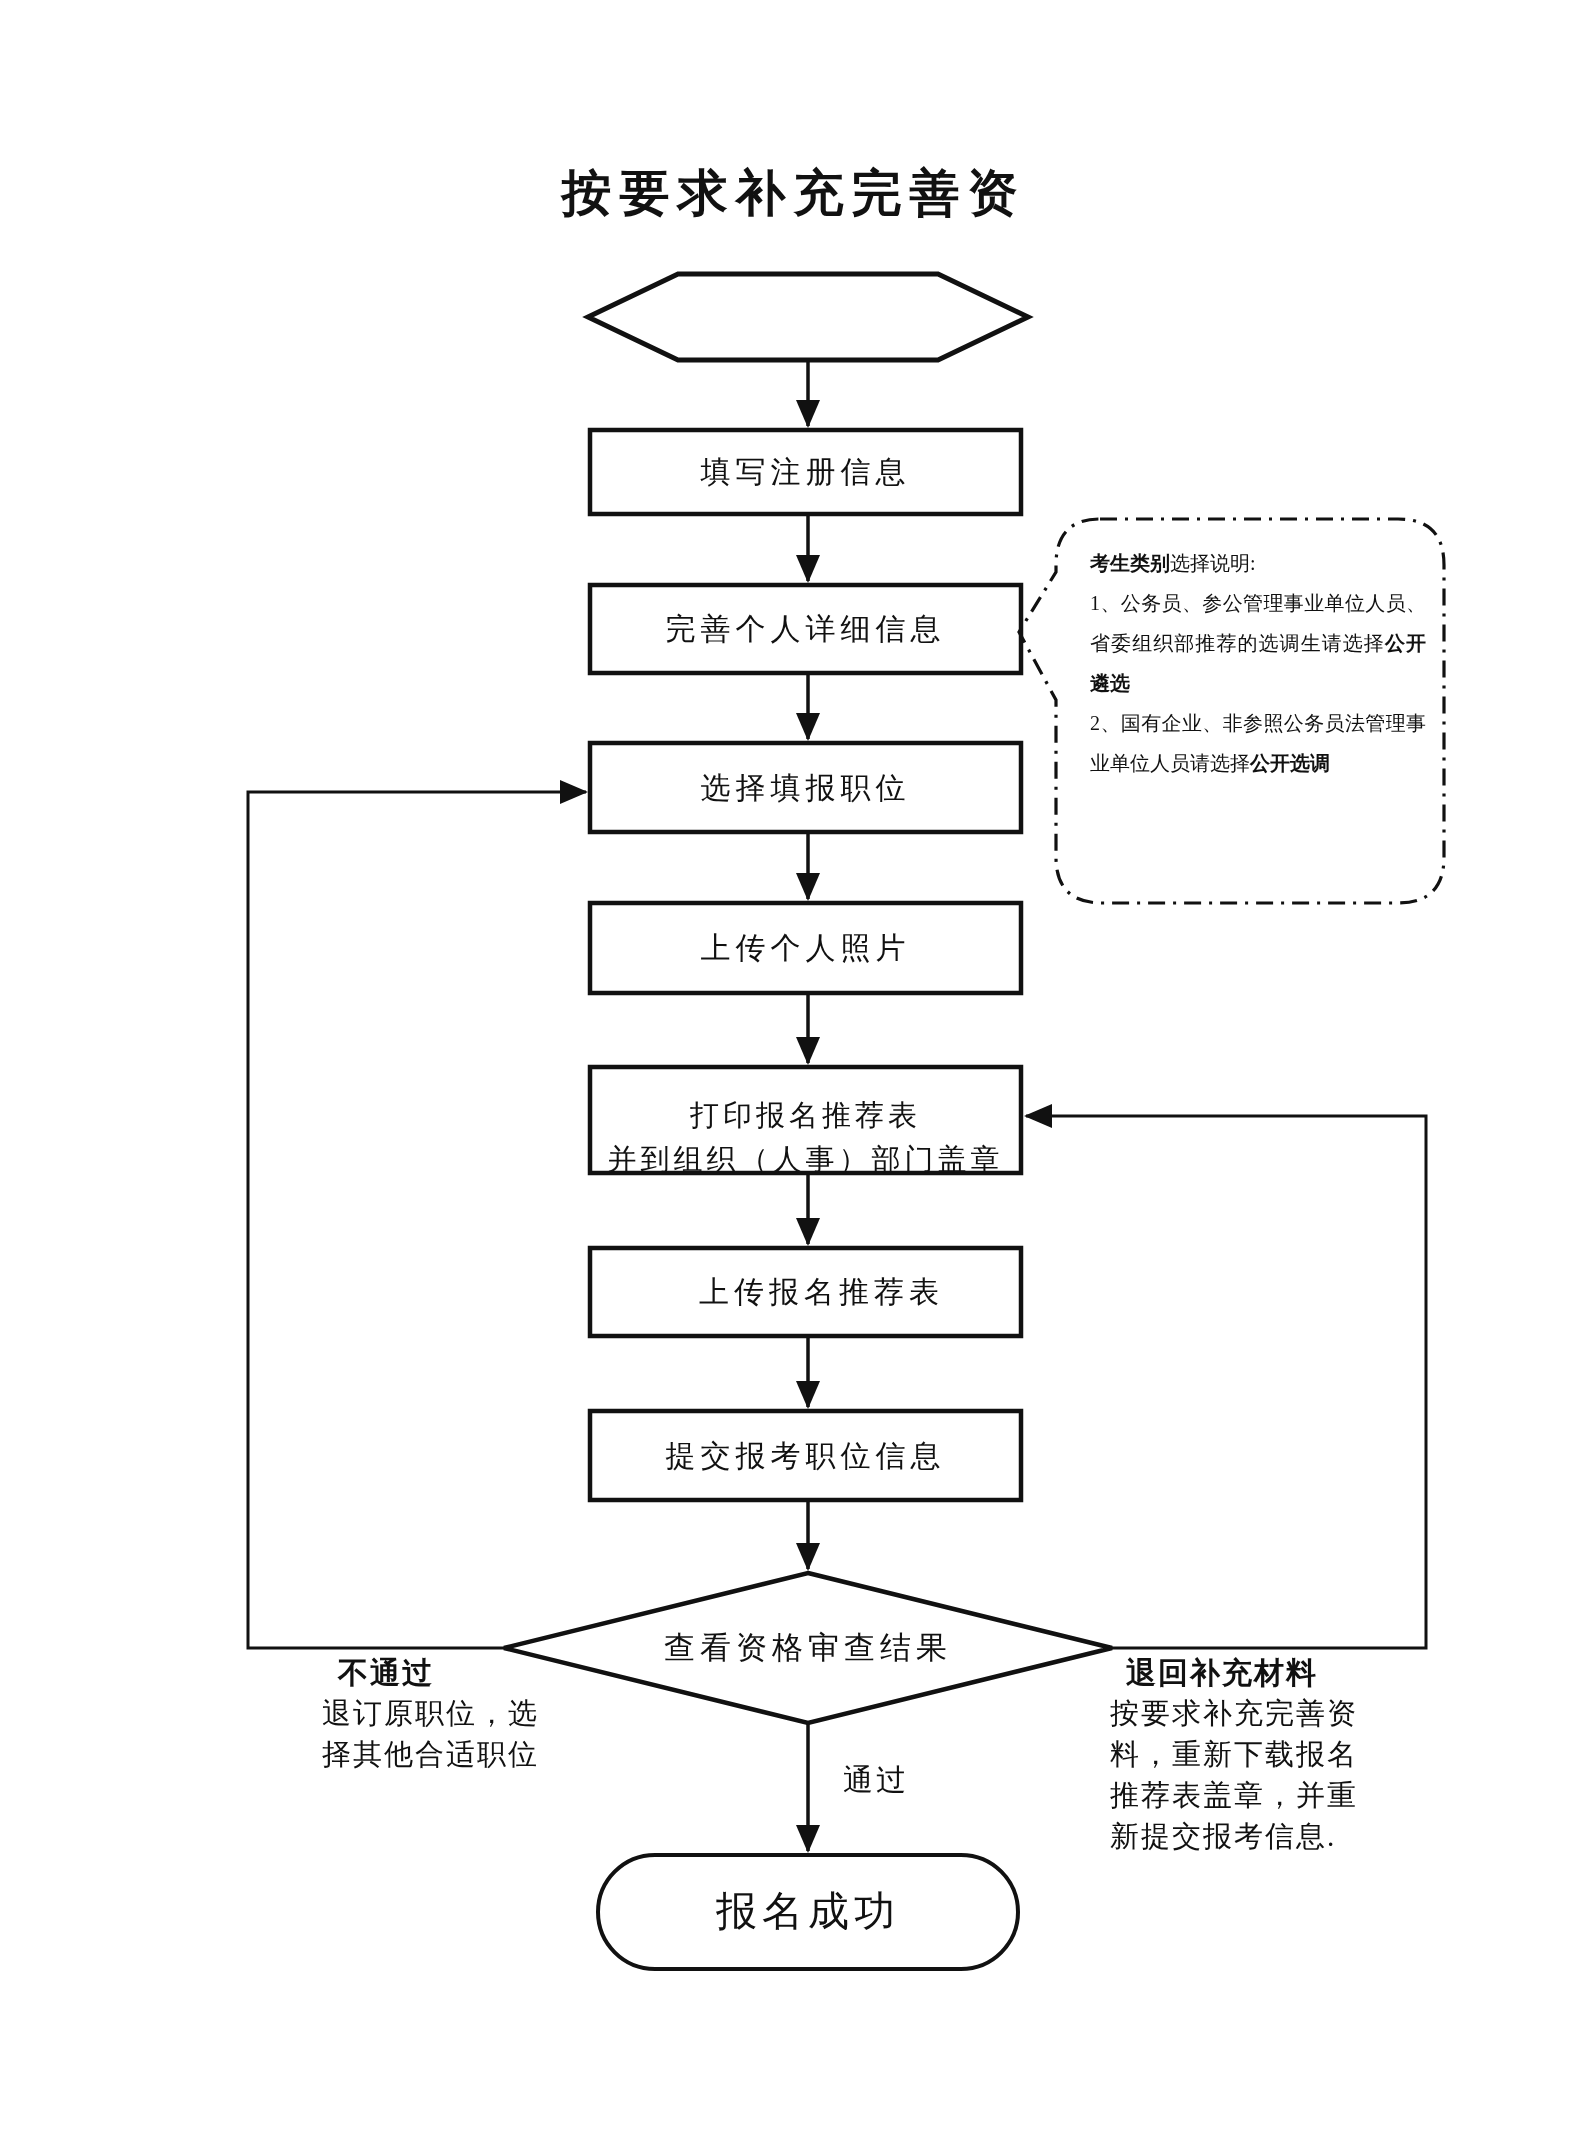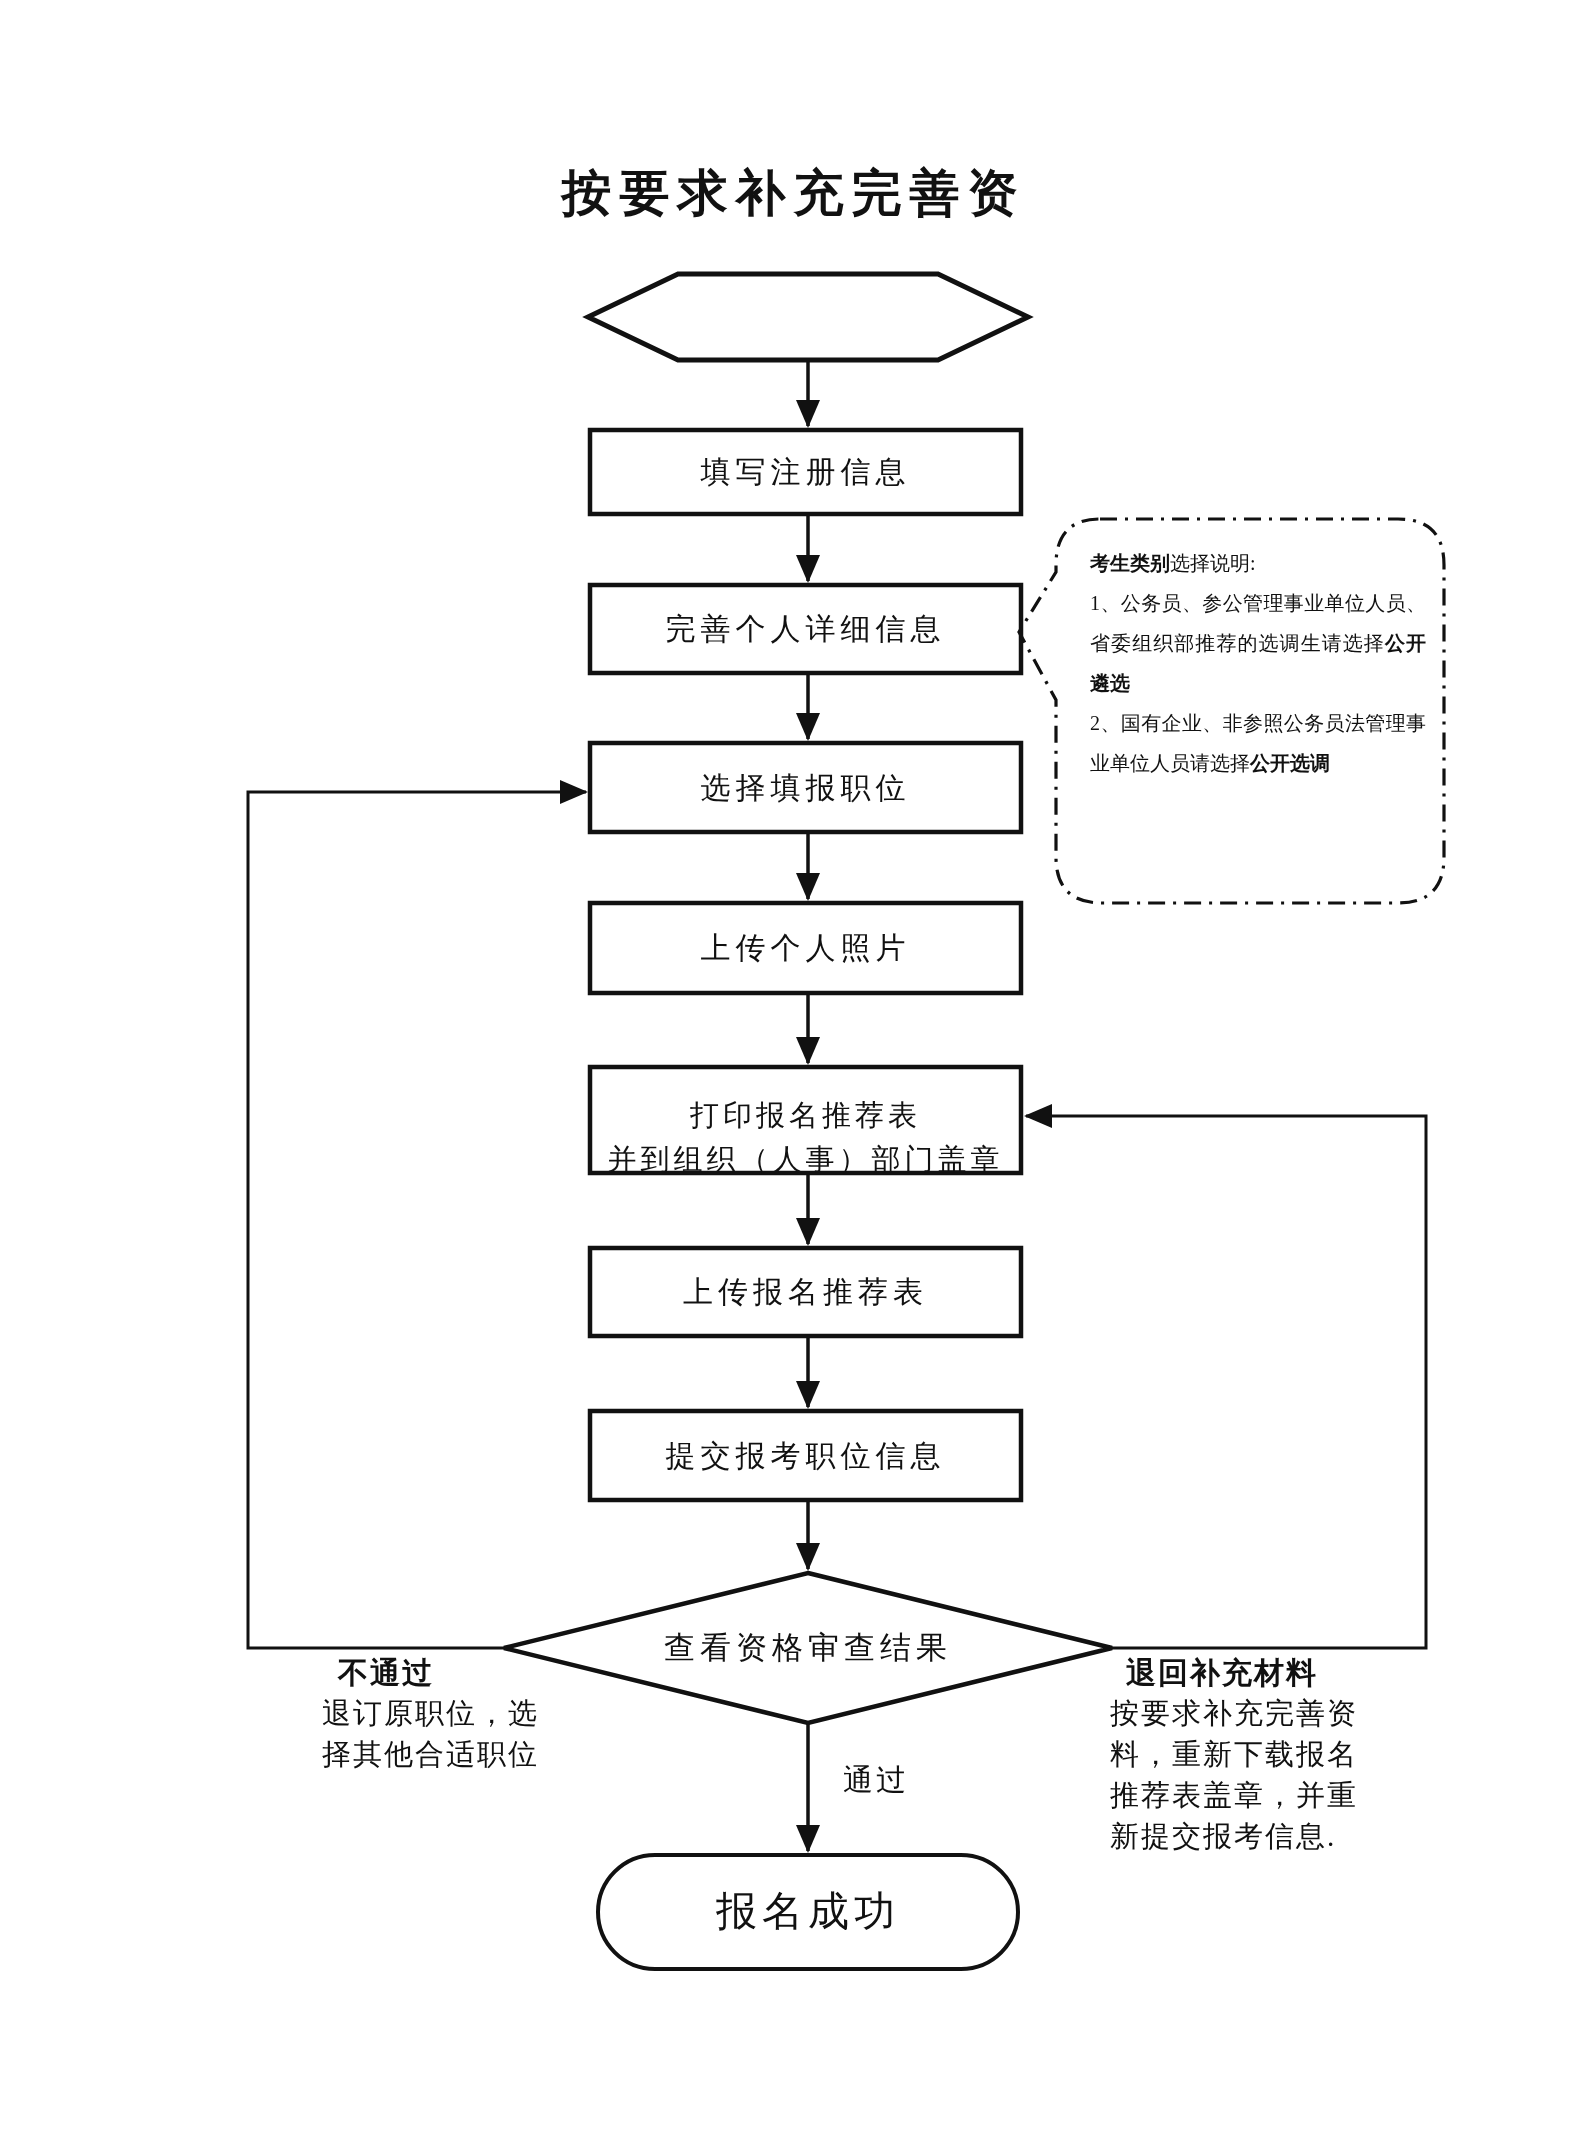--- a/index.html
+++ b/index.html
@@ -97,21 +97,21 @@
 
   <div class="node-label" style="left:590px;top:743px;width:431px;height:89px;">选择填报职位</div>
 
   <div class="node-label" style="left:590px;top:903px;width:431px;height:90px;">上传个人照片</div>
 
   <div class="node-label two-line" style="left:590px;top:1084px;width:431px;height:106px;align-items:center;">
     <span>打印报名推荐表</span>
     <span>并到组织（人事）部门盖章</span>
   </div>
 
-  <div class="node-label" style="left:590px;top:1248px;width:431px;height:88px;">上传报名推荐表</div>
+  <div class="node-label" style="left:606px;top:1248px;width:431px;height:88px;">上传报名推荐表</div>
 
   <div class="node-label" style="left:590px;top:1411px;width:431px;height:89px;">提交报考职位信息</div>
 
   <div class="node-label" style="left:504px;top:1573px;width:608px;height:150px;font-size:31px;">查看资格审查结果</div>
 
   <div class="node-label" style="left:598px;top:1855px;width:420px;height:114px;font-size:41px;">报名成功</div>
 
   <div class="edge-label" style="left:836px;top:1760px;">通过</div>
 
   <div class="branch-note" style="left:322px;top:1652px;width:330px;">

